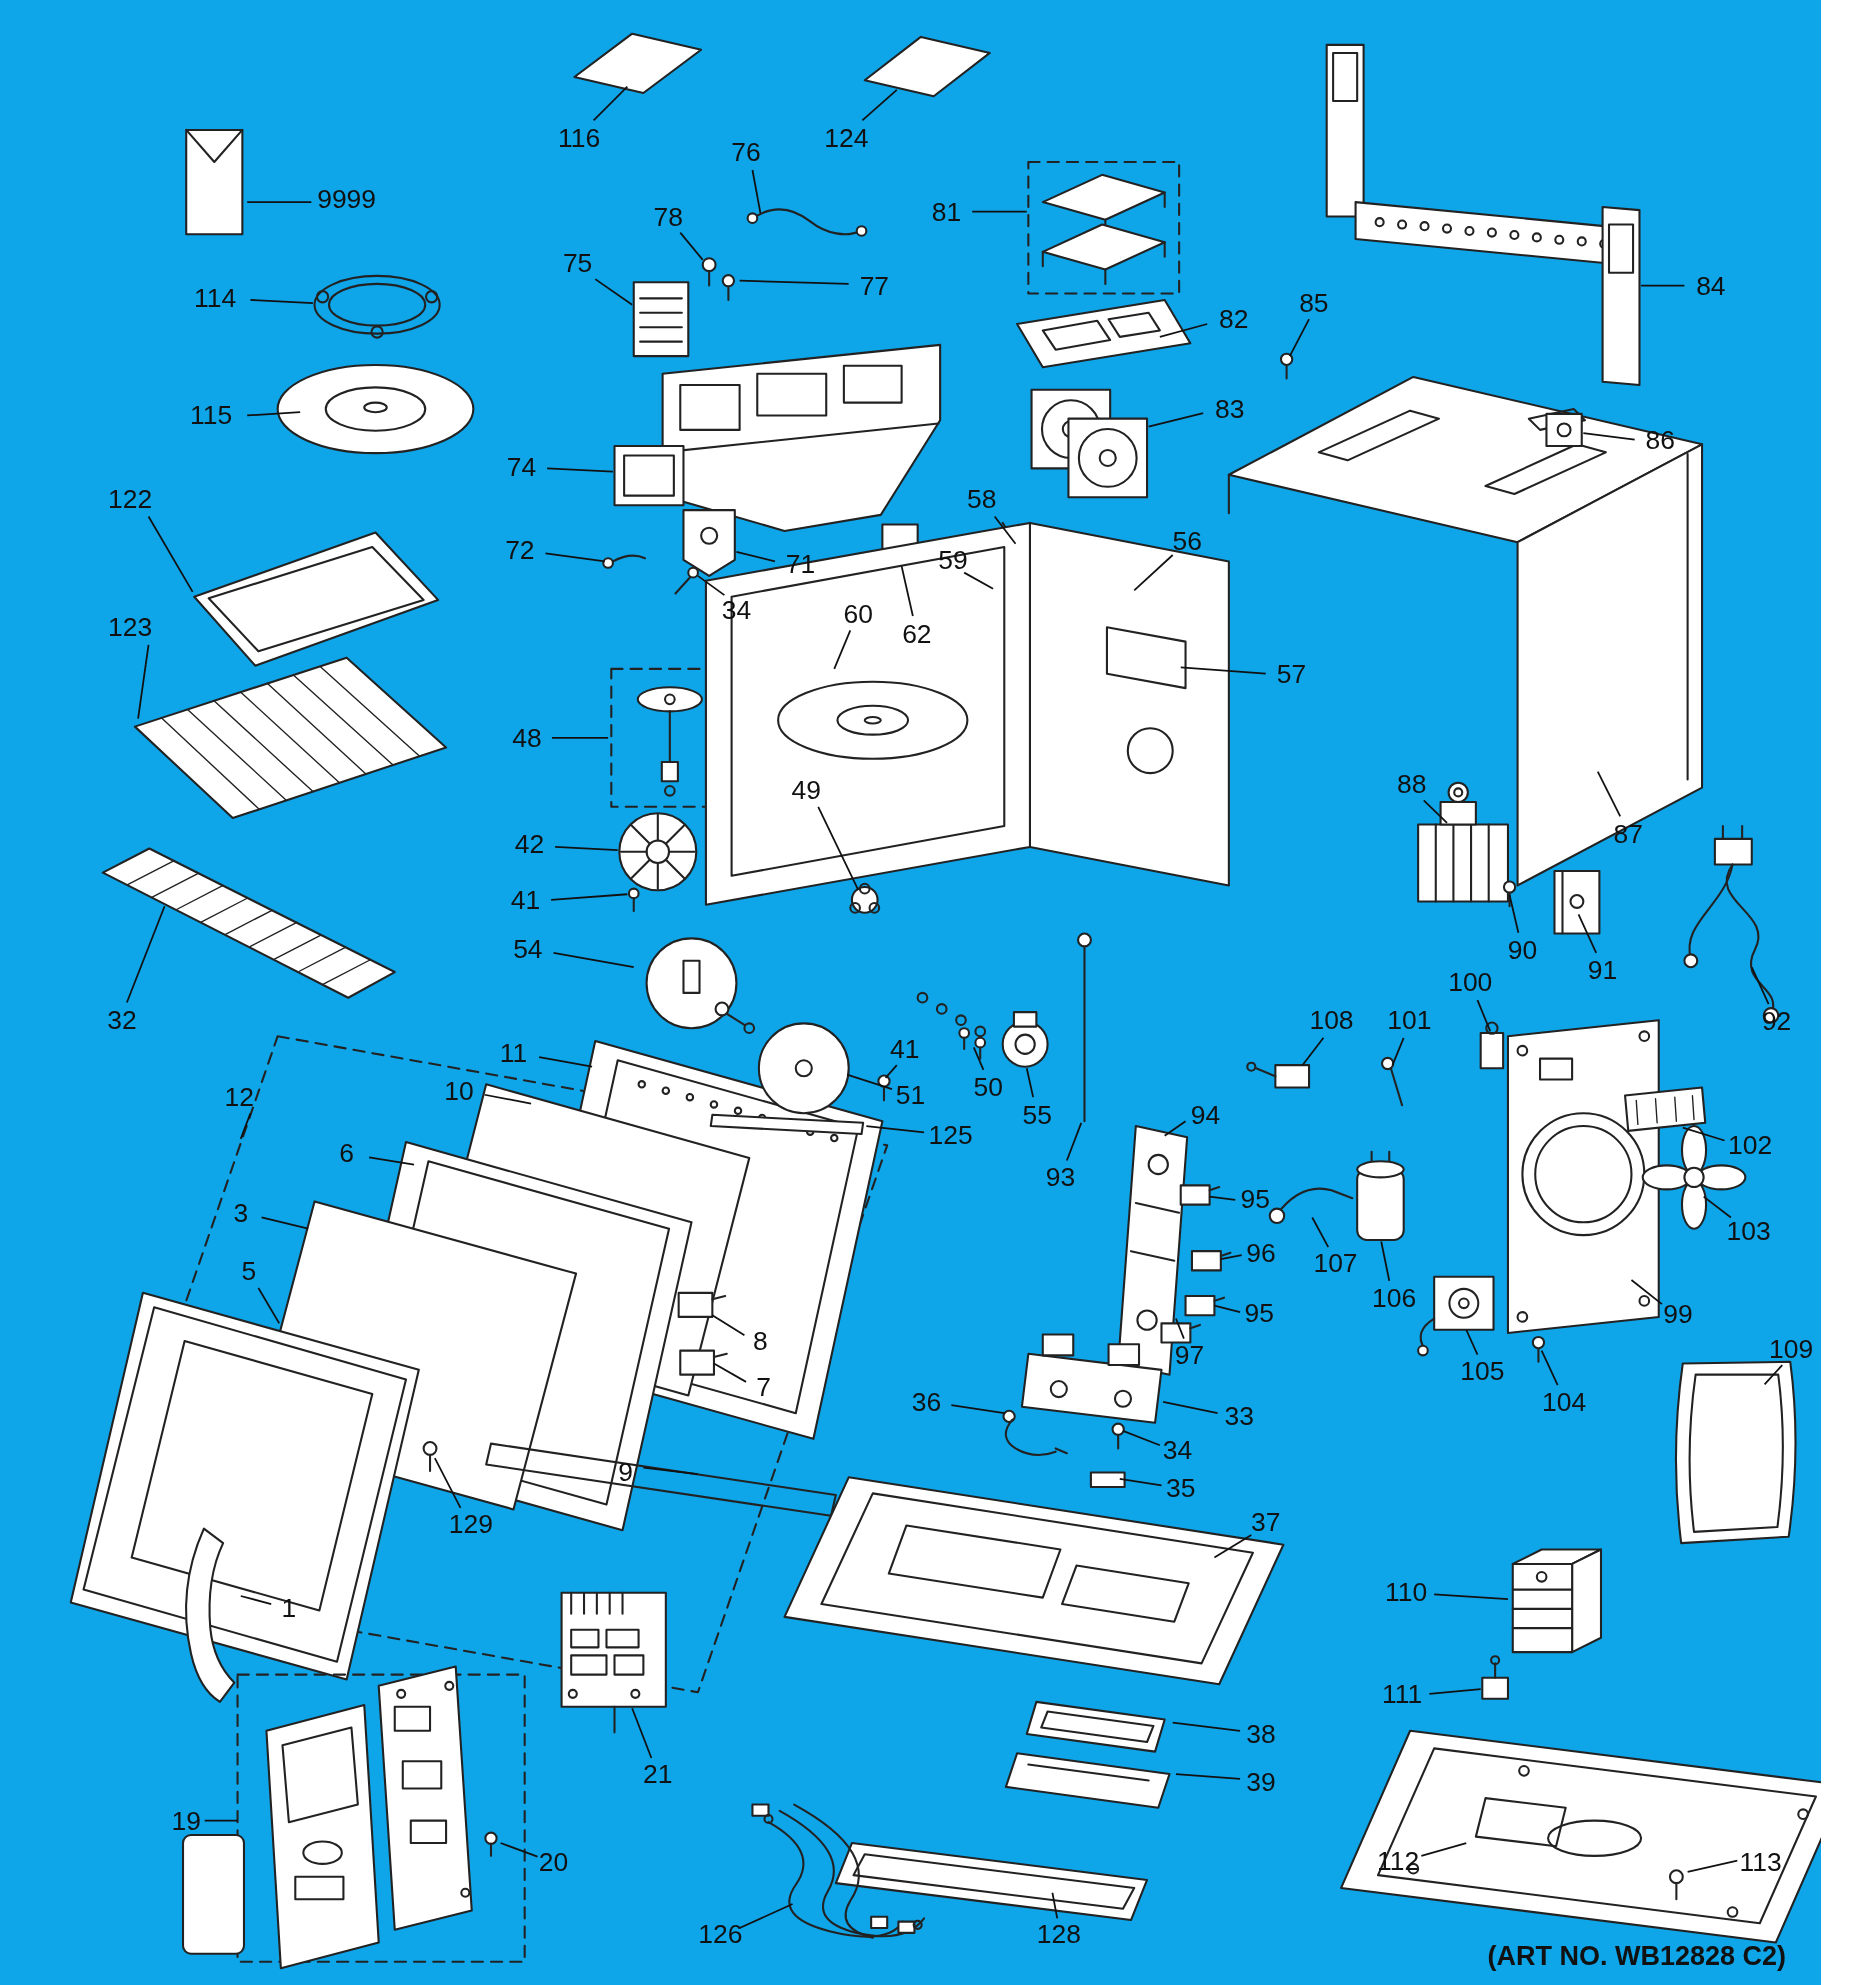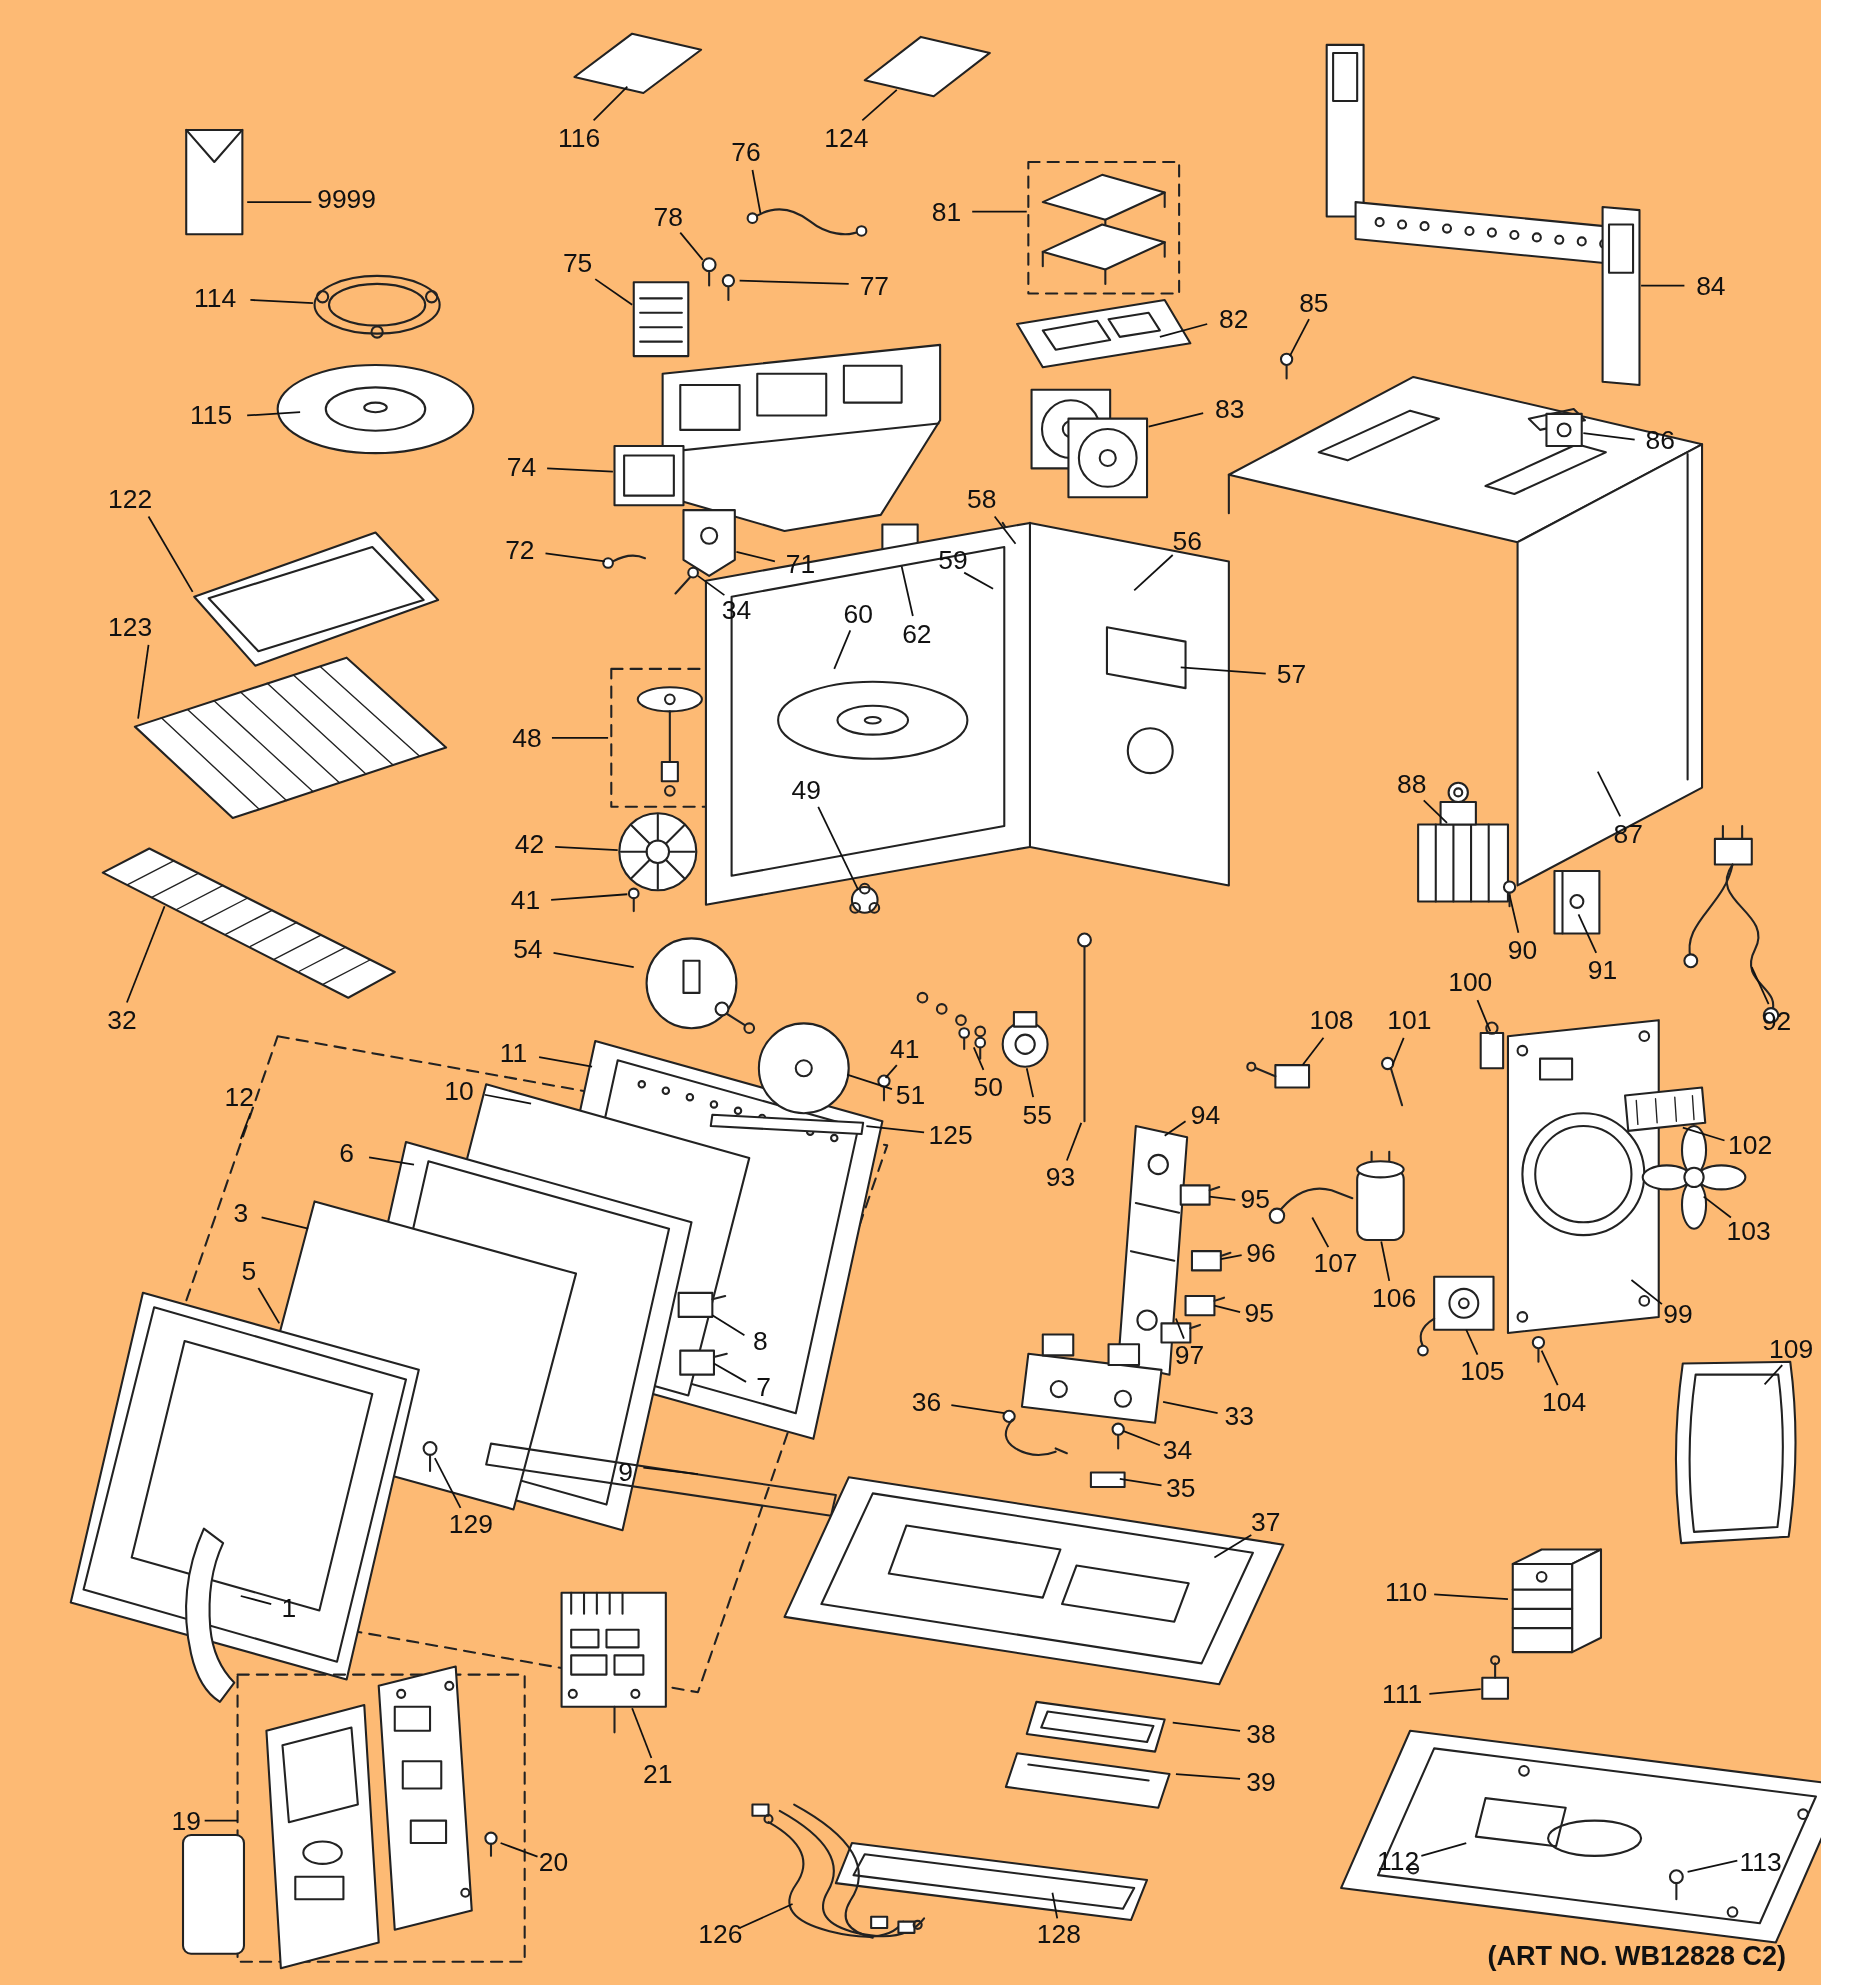--- a/index.html
+++ b/index.html
@@ -1,16 +1,16 @@
 <!DOCTYPE html>
 <html style="font-size:13px"><head>
 <meta charset="utf-8">
 <style>
   html,body{margin:0;padding:0;background:#fff;}
-  .stage{position:relative;width:1821px;height:1985px;background:#fdba74;overflow:hidden;
+  .stage{position:relative;width:1821px;height:1985px;background:#0ea5e9;overflow:hidden;
          font-family:"Liberation Sans",sans-serif;}
   svg.layer{position:absolute;left:0;top:0;width:1861px;height:1985px;}
   #art *{stroke:#222;stroke-width:2.6;fill:none;stroke-linecap:round;stroke-linejoin:round;}
   #art .w{fill:#fff;}
   #art .dash{stroke-dasharray:14 10;}
   #art .thin{stroke-width:1.7;}
   #callout-layer line{stroke:#111;stroke-width:2.2;}
   #callout-layer text{fill:#111;font-family:"Liberation Sans",sans-serif;font-size:33px;
                       text-anchor:middle;dominant-baseline:central;stroke:none;}
   .art-no{position:absolute;right:35px;bottom:13px;font-size:27px;font-weight:700;color:#111;}

